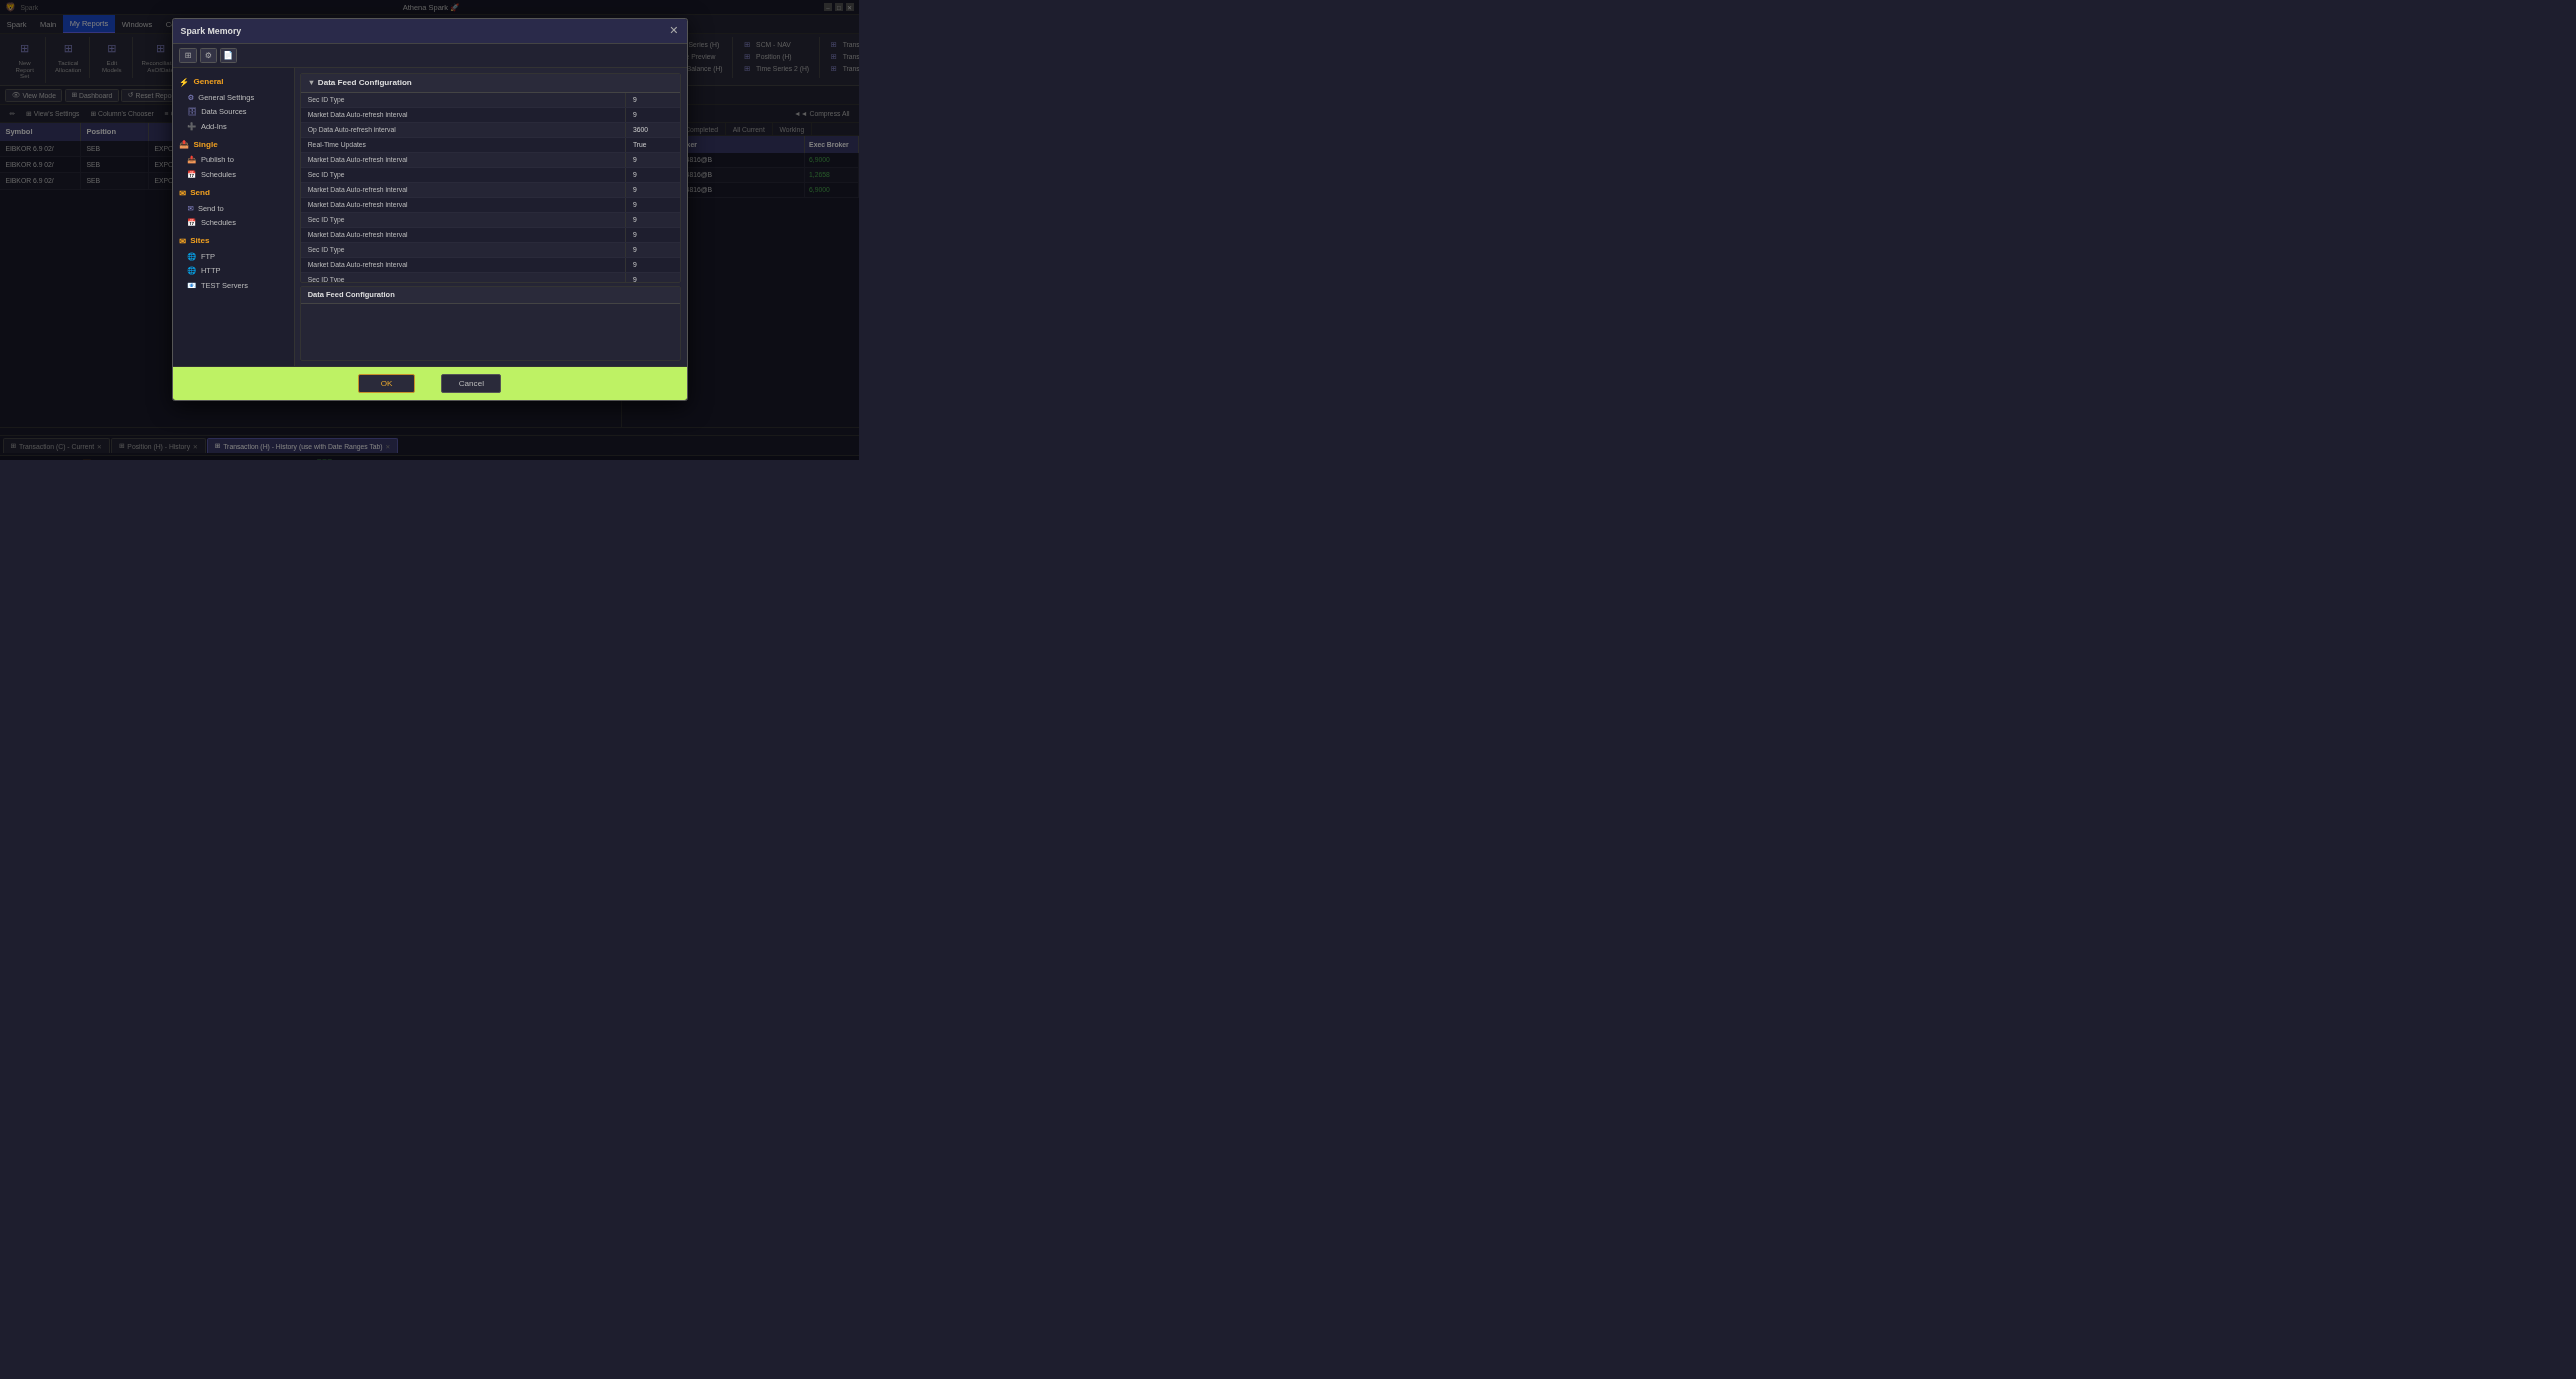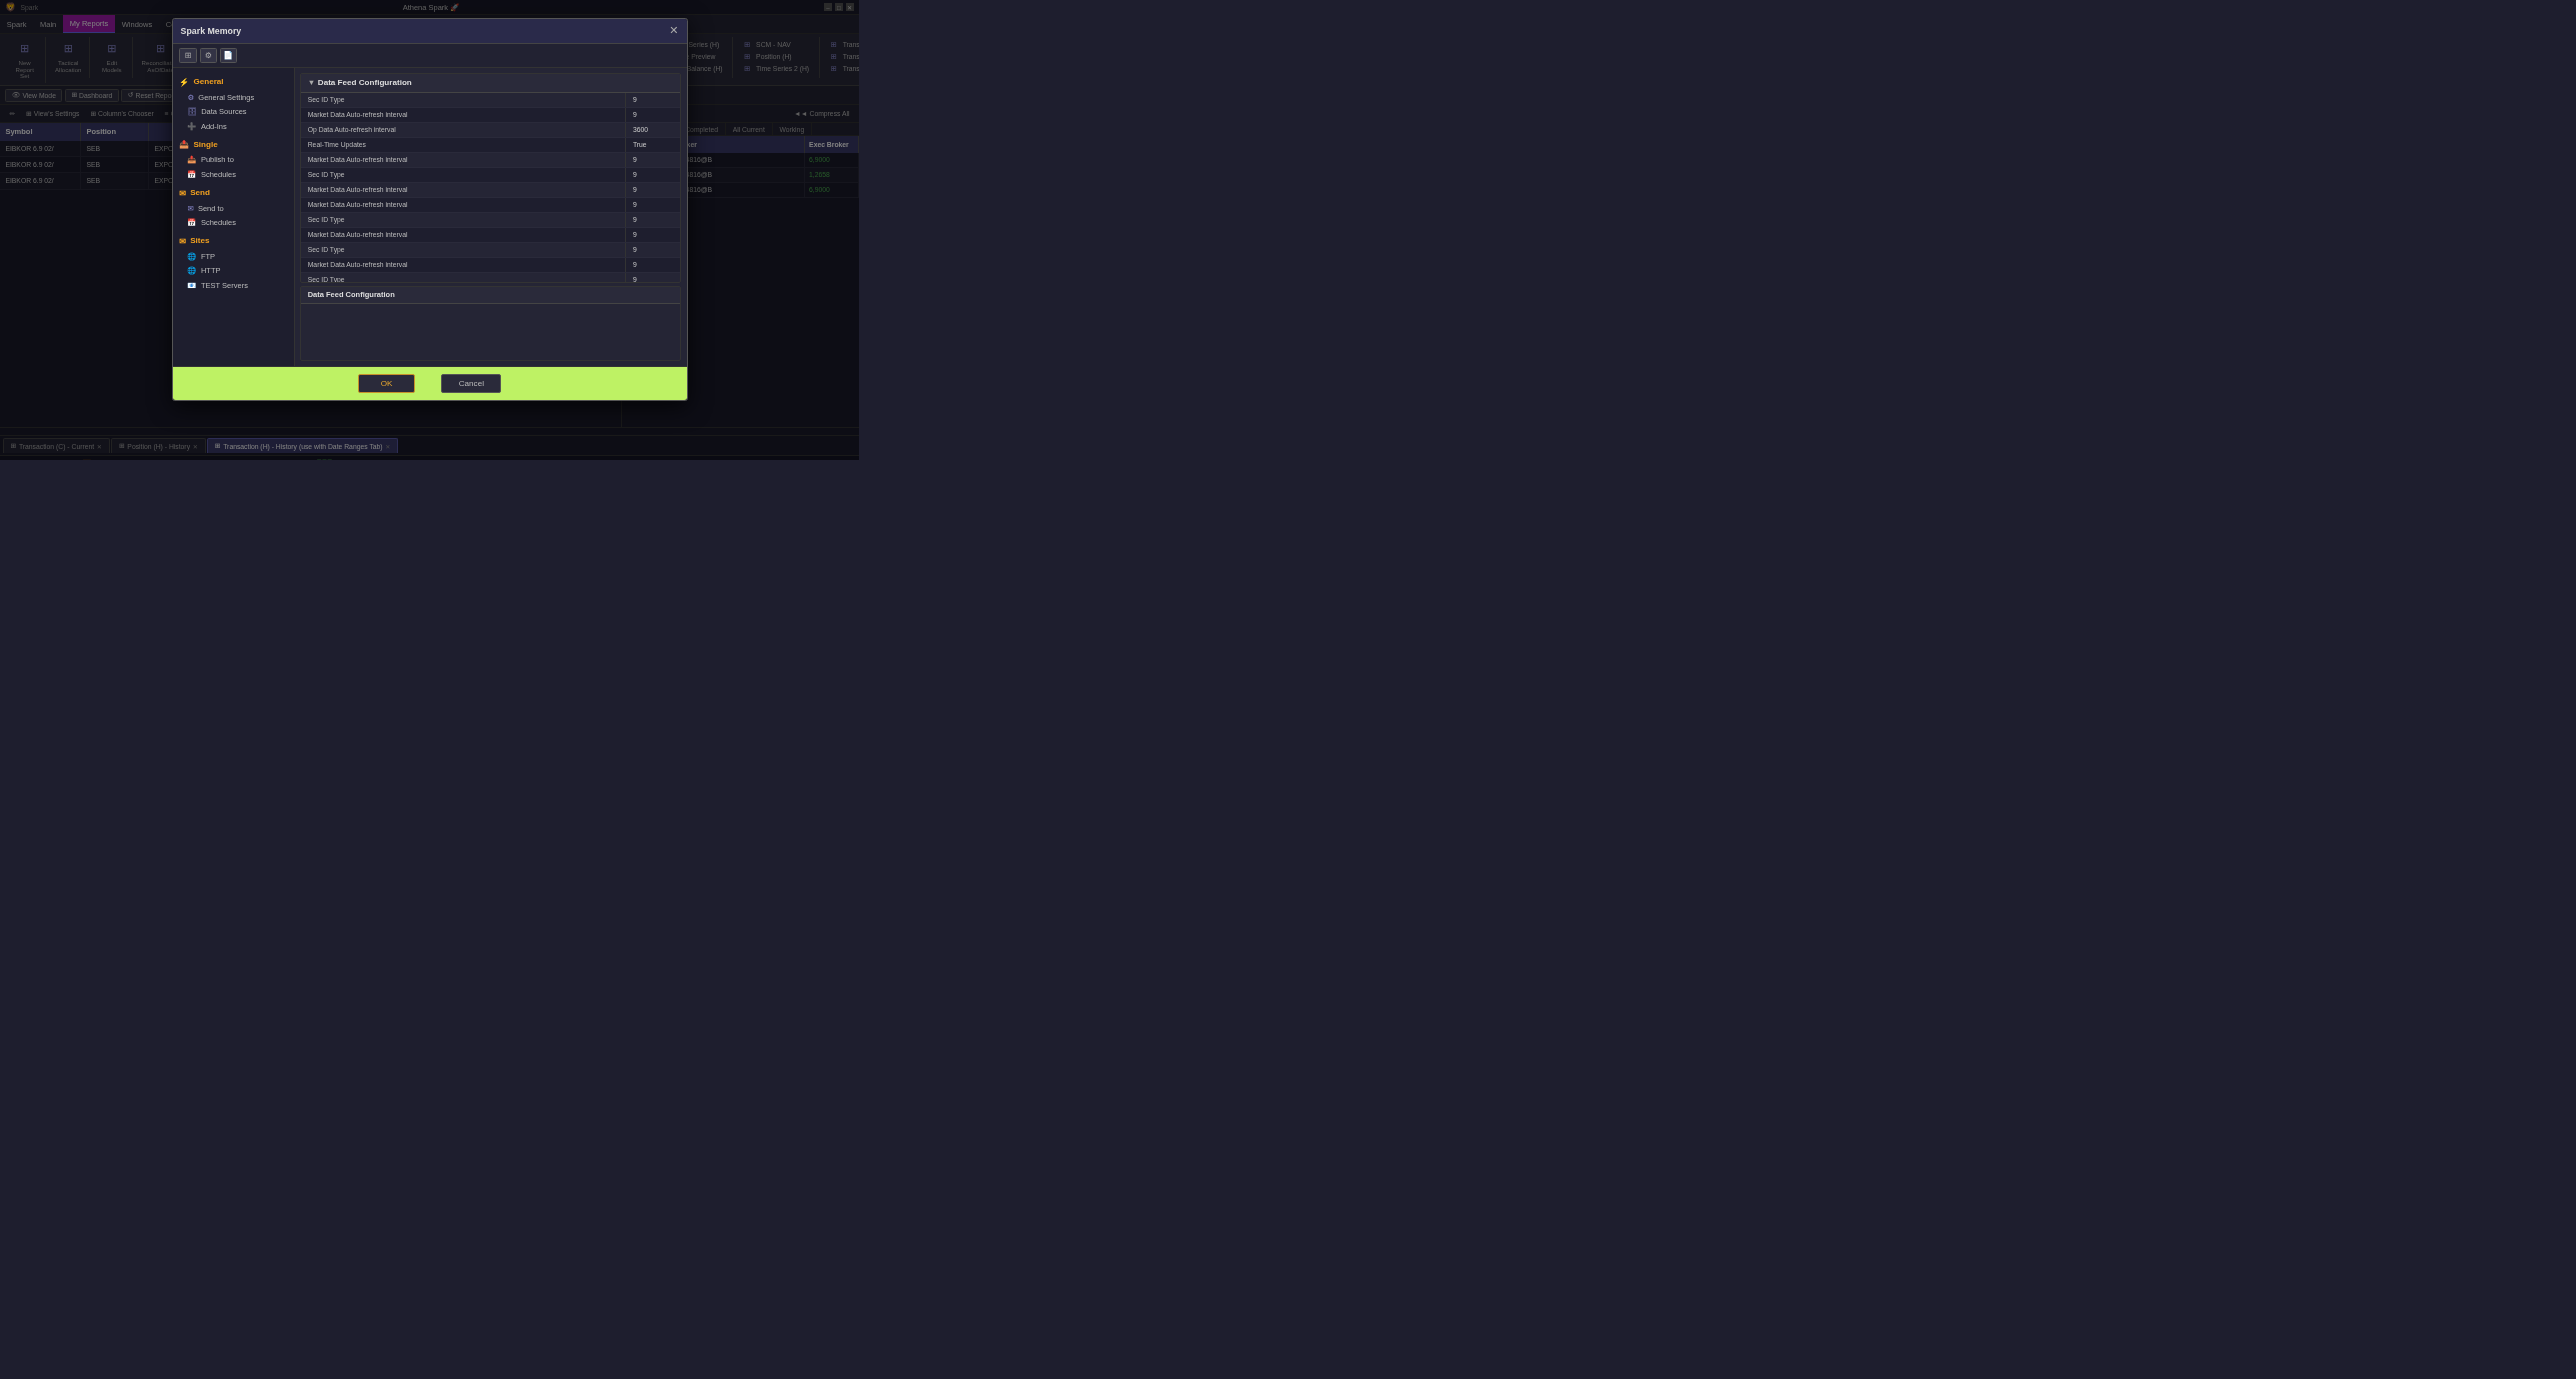--- a/index.html
+++ b/index.html
@@ -58,21 +58,21 @@
     .menu-item {
       padding: 2.7px 6.8px;
       color: #ccc;
       cursor: pointer;
       font-size: 7.5px;
       height: 100%;
       display: flex;
       align-items: center;
     }
     .menu-item.active {
-      background: #a21caf;
+      background: #1d4ed8;
       color: #fff;
       border-bottom: 1.4px solid #6a6aff;
     }
 
     
     .ribbon {
       background: #2a2a3a;
       border-bottom: 0.7px solid #444;
       padding: 2.7px 4.1px;
       display: flex;

